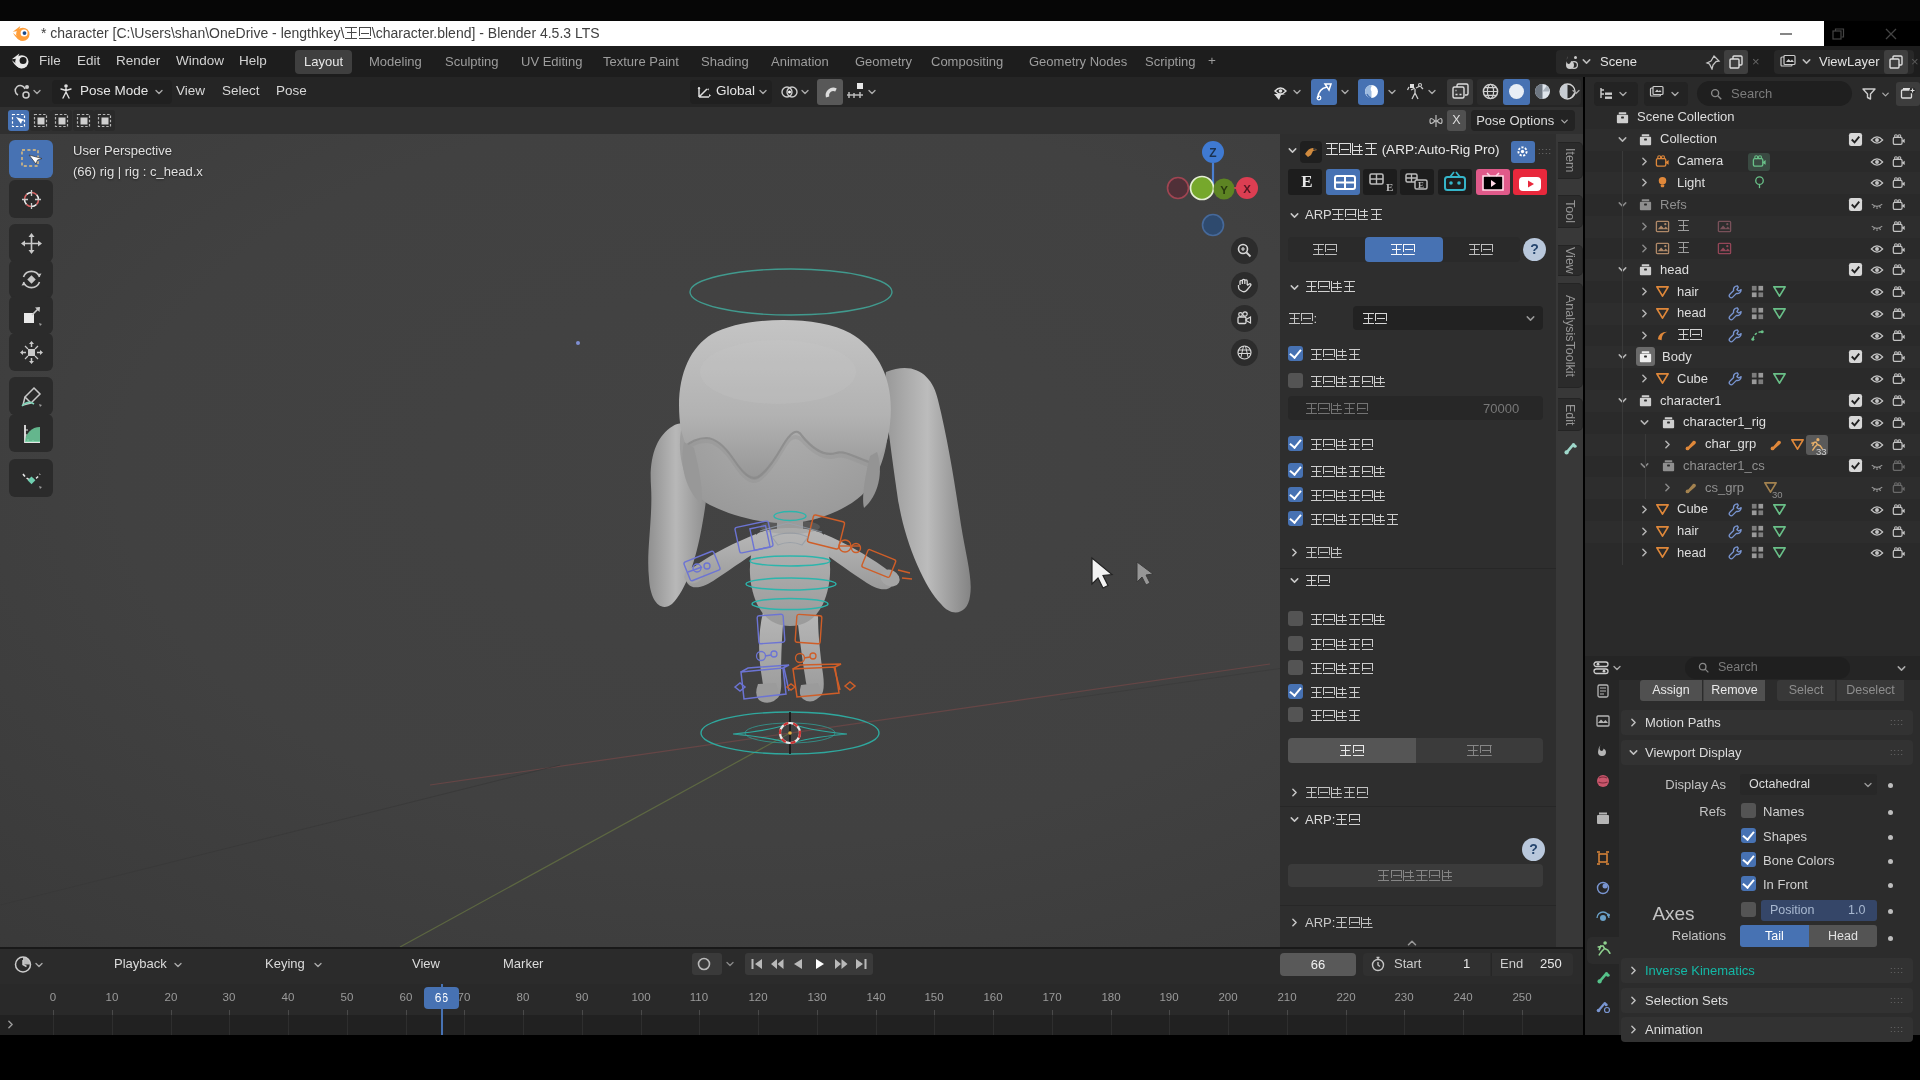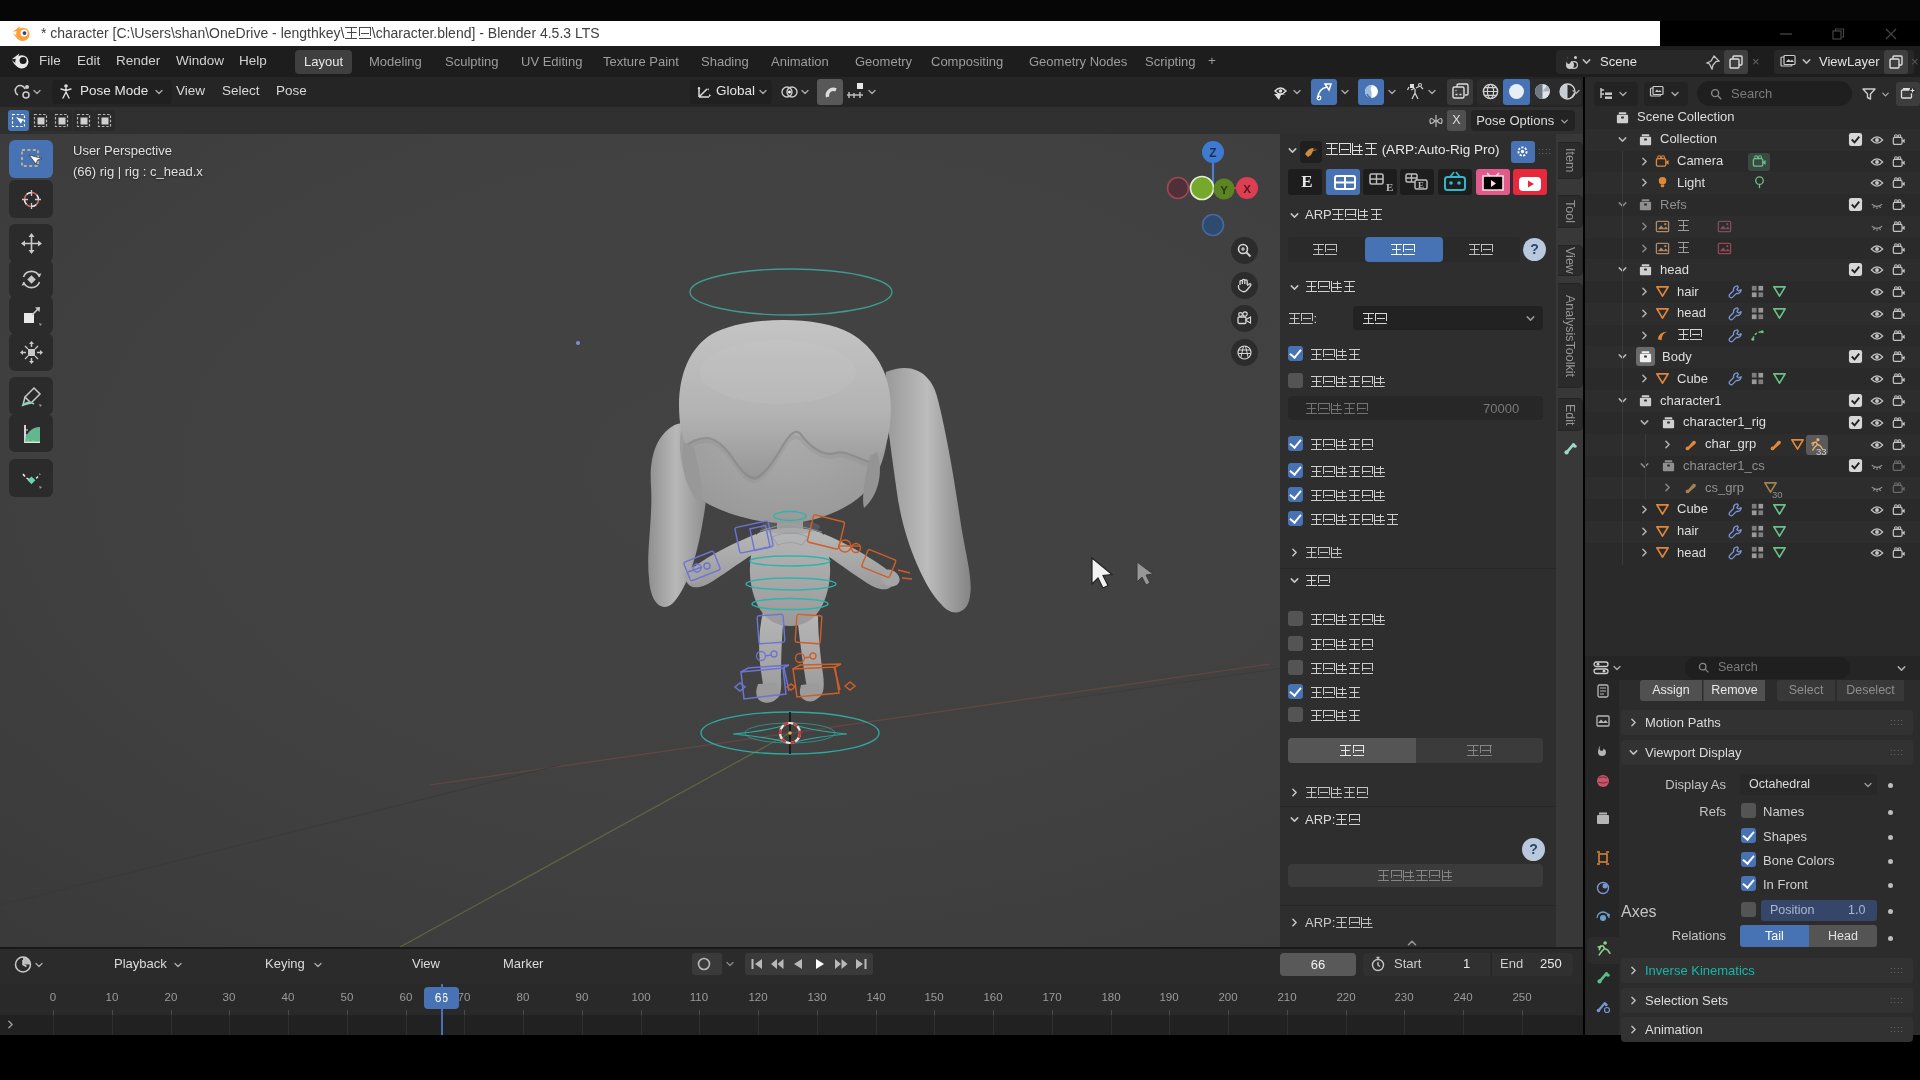--- a/index.html
+++ b/index.html
@@ -19,21 +19,21 @@
  linear-gradient(currentColor,currentColor) 50% 100%/100% 10% no-repeat}
 .c2{background:
  linear-gradient(currentColor,currentColor) 0 0/10% 100% no-repeat,
  linear-gradient(currentColor,currentColor) 65% 20%/70% 10% no-repeat,
  linear-gradient(currentColor,currentColor) 58% 60%/84% 10% no-repeat,
  linear-gradient(currentColor,currentColor) 60% 100%/80% 10% no-repeat,
  linear-gradient(currentColor,currentColor) 60% 20%/10% 80% no-repeat}
 .ic{display:inline-block;vertical-align:middle}
 
 #blackTop{left:0;top:0;width:1920px;height:21px;background:#060606}
-#titleBar{left:0;top:21px;width:1660px;height:25px;background:#fff;color:#404040;
+#titleBar{left:0;top:21px;width:1824px;height:25px;background:#fff;color:#404040;
  font-size:14px;line-height:25px}
 #titleBar .t{position:absolute;left:41px;top:0;white-space:nowrap}
 
 #topBar{left:0;top:46px;width:1920px;height:31px;background:#1d1d1d;color:#d2d2d2;font-size:13.5px}
 .menu{position:absolute;top:7px}
 .wsTab{position:absolute;top:4px;height:24px;line-height:24px;padding:0 9px;border-radius:4px;color:#9d9d9d;white-space:nowrap;font-size:13px}
 .wsTab.act{background:#3f3f3f;color:#e8e8e8}
 
 #vpHead{left:0;top:77px;width:1583px;height:30px;background:#252525;color:#d8d8d8;font-size:13.5px}
 #toolRow{left:0;top:107px;width:1583px;height:27px;background:#303030}
@@ -1262,21 +1262,21 @@
       <div class="pdot" style="left:303px;top:154px"></div>
       <div class="chk on" style="left:156px;top:172px"></div>
       <div class="abs" style="left:178px;top:173px;color:#d0d0d0;font-size:13px">Shapes</div>
       <div class="pdot" style="left:303px;top:179px"></div>
       <div class="chk on" style="left:156px;top:196px"></div>
       <div class="abs" style="left:178px;top:197px;color:#d0d0d0;font-size:13px">Bone Colors</div>
       <div class="pdot" style="left:303px;top:203px"></div>
       <div class="chk on" style="left:156px;top:220px"></div>
       <div class="abs" style="left:178px;top:221px;color:#d0d0d0;font-size:13px">In Front</div>
       <div class="pdot" style="left:303px;top:227px"></div>
-      <div class="abs" style="left:36px;top:247px;width:105px;text-align:left;color:#c4c4c4;font-size:16px">Axes</div>
+      <div class="abs" style="left:36px;top:247px;width:105px;text-align:center;color:#c4c4c4;font-size:19px">Axes</div>
       <div class="chk" style="left:156px;top:246px"></div>
       <div class="abs" style="left:176px;top:244px;width:116px;height:21px;background:#3b5588;border-radius:3px;opacity:.65"></div>
       <div class="abs" style="left:185px;top:247px;color:#a8b8d0;font-size:12.5px">Position</div>
       <div class="abs" style="left:263px;top:247px;color:#a8b8d0;font-size:12.5px">1.0</div>
       <div class="pdot" style="left:303px;top:253px"></div>
       <div class="abs" style="left:36px;top:272px;width:105px;text-align:right;color:#c4c4c4;font-size:13px">Relations</div>
       <div class="abs" style="left:155px;top:269px;width:69px;height:22px;background:#4772b3;border-radius:3px 0 0 3px;color:#fff;text-align:center;line-height:22px;font-size:12.5px">Tail</div>
       <div class="abs" style="left:224px;top:269px;width:68px;height:22px;background:#545454;border-radius:0 3px 3px 0;color:#e0e0e0;text-align:center;line-height:22px;font-size:12.5px">Head</div>
       <div class="pdot" style="left:303px;top:280px"></div>
       <div class="phdr" style="top:302px"></div>

